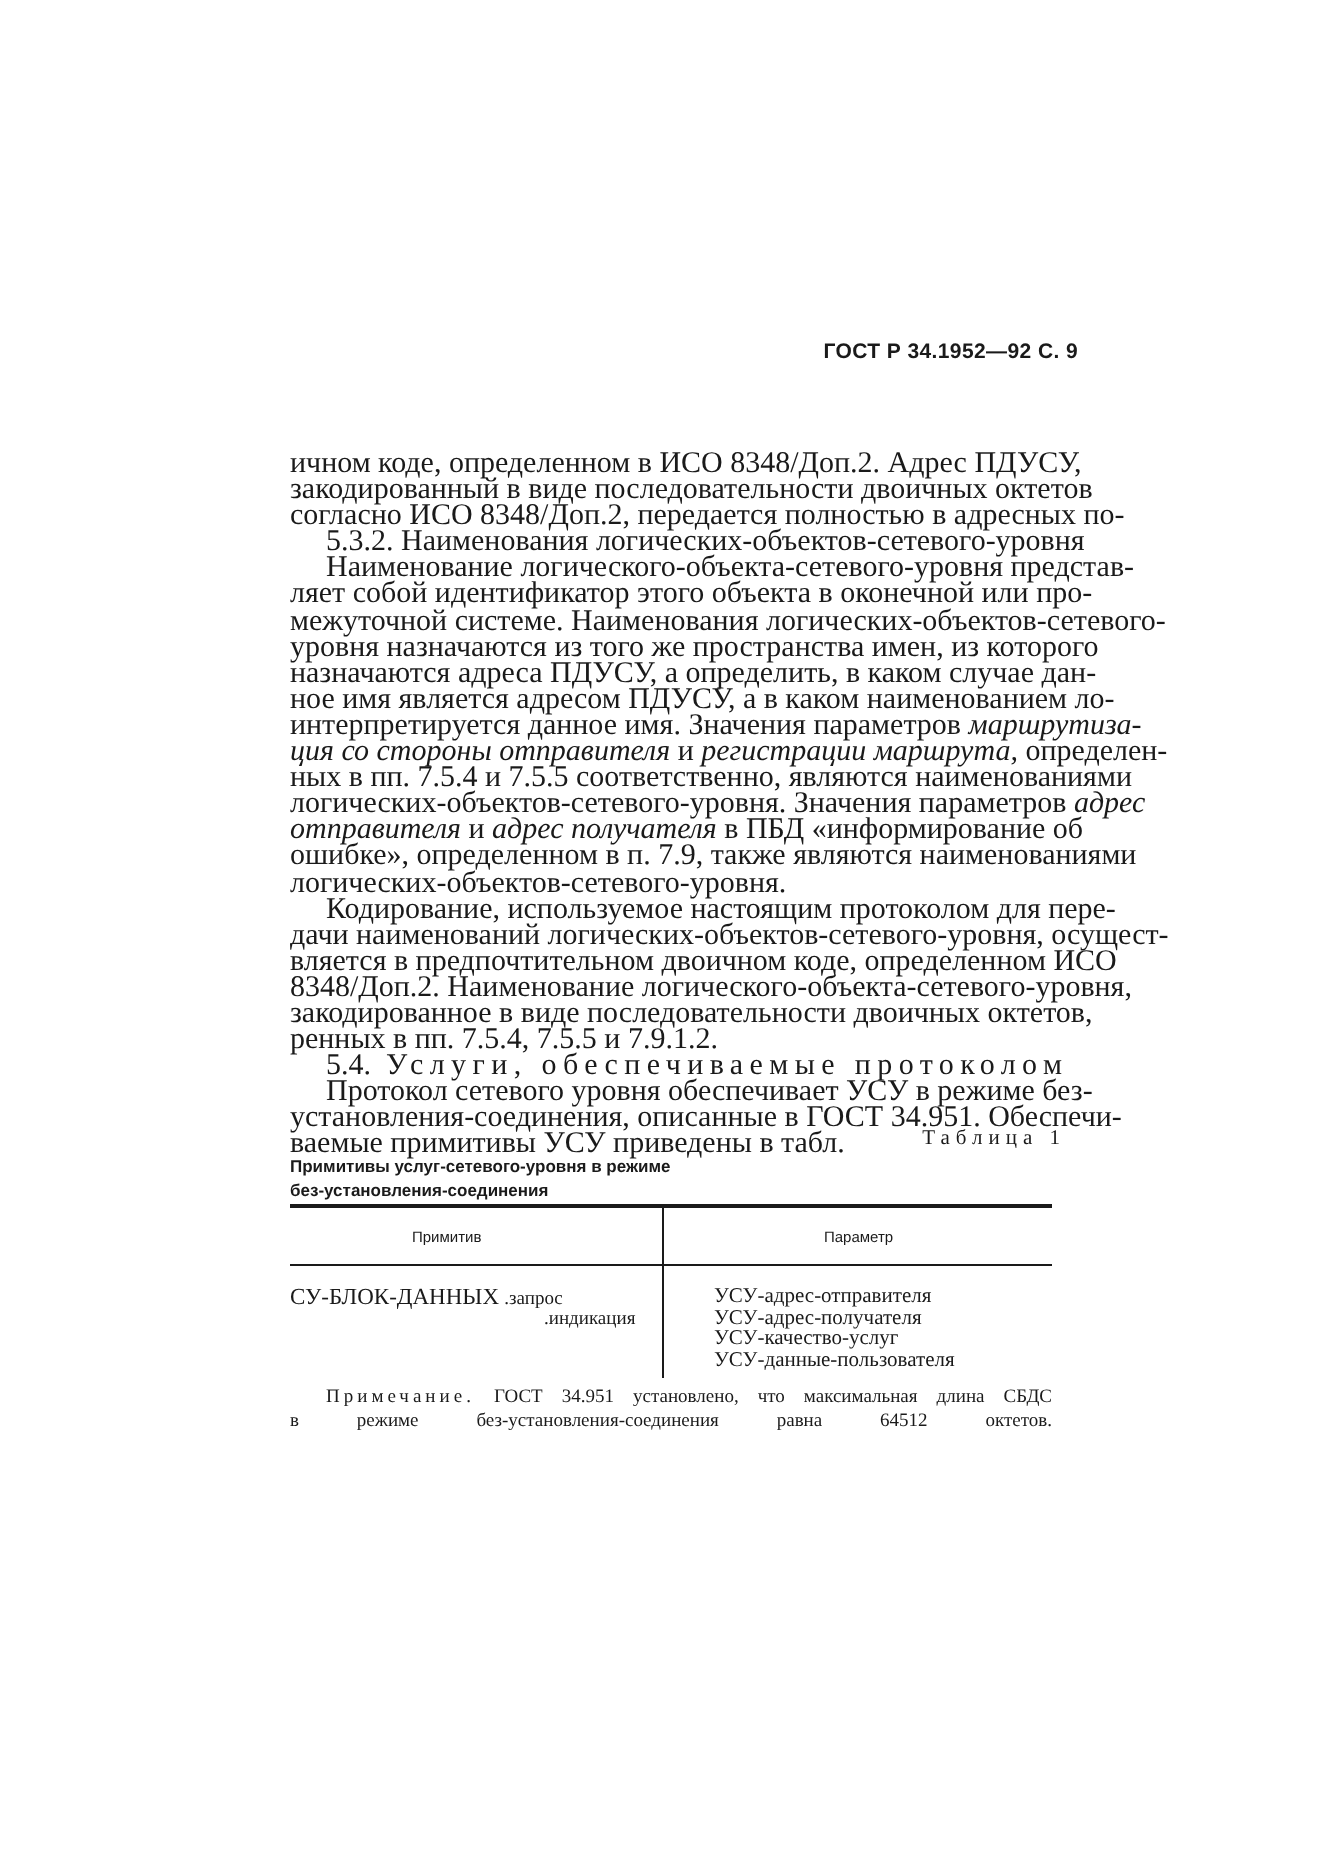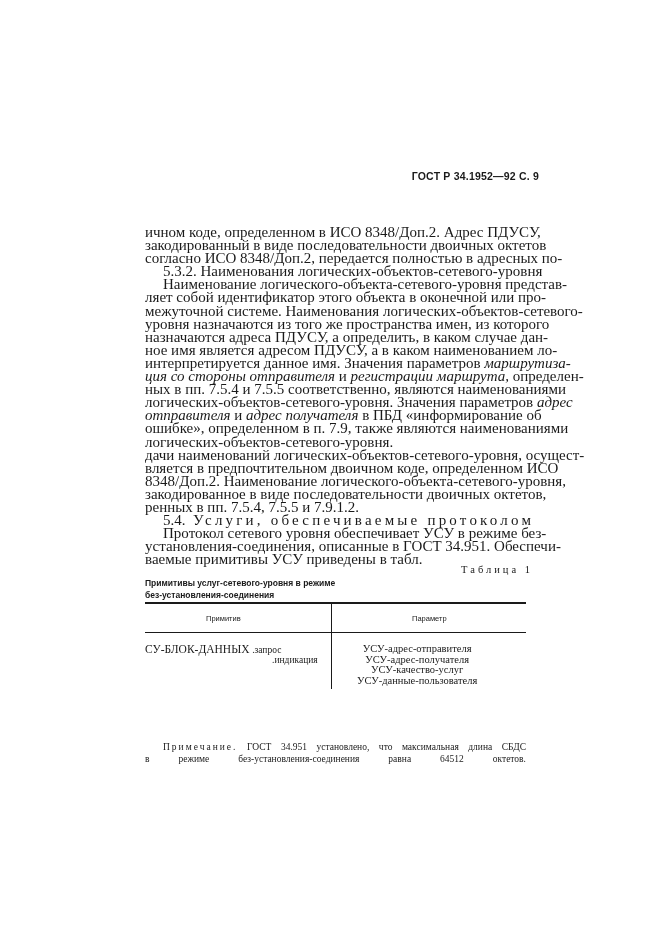--- a/index.html
+++ b/index.html
@@ -24,24 +24,24 @@
     position: absolute; top: 564px; right: 128px;
     font-size: 10.5px; letter-spacing: 3px;
   }
   .table-title {
     position: absolute; top: 577px; left: 145px; width: 381px; 
     font-family: "Liberation Sans", sans-serif; font-weight: bold; font-size: 8.5px; line-height: 12px;
   }
   .rule { position: absolute; left: 145px; width: 381px; background: #1a1a1a; }
   .vrule { position: absolute; left: 331px; width: 1px; background: #1a1a1a; }
   .th { position: absolute; font-family: "Liberation Sans", sans-serif; font-size: 7.5px; }
-  .cell { position: absolute; font-size: 10.5px; line-height: 10.5px; text-align: center; }
+  .cell { position: absolute; font-size: 10.5px; line-height: 10.5px; }
   .note {
     position: absolute; left: 145px; top: 694px; width: 381px;
-    font-size: 9.5px; line-height: 11.5px; margin-top: 48px;
+    font-size: 9.5px; line-height: 11.5px;
   }
   .note .line { text-align-last: justify; }
   .note .lbl { letter-spacing: 2px; }
 </style>
 </head>
 <body>
 
 <div class="page-header">ГОСТ Р 34.1952—92  С. 9</div>
 
 <div class="body-text">
@@ -57,20 +57,21 @@
   <span class="line">назначаются адреса ПДУСУ, а определить, в каком случае дан-</span>
   <span class="line">ное имя является адресом ПДУСУ, а в каком наименованием ло-</span>
   <span class="line"><span>интерпретируется данное имя. Значения параметров</span> <span class="it">маршрутиза-</span></span>
   <span class="line"><span class="it">ция со стороны отправителя</span> <span>и</span> <span class="it">регистрации маршрута,</span> <span>определен-</span></span>
   <span class="line">ных в пп. 7.5.4 и 7.5.5 соответственно,  являются наименованиями</span>
   <span class="line"><span>логических-объектов-сетевого-уровня. Значения параметров</span> <span class="it">адрес</span></span>
   <span class="line"><span class="it">отправителя</span> <span>и</span> <span class="it">адрес получателя</span> <span>в ПБД  «информирование об</span></span>
   <span class="line">ошибке», определенном в п. 7.9, также являются наименованиями</span>
   <span class="line last">логических-объектов-сетевого-уровня.</span>
 
+  <span class="line indent">Кодирование, используемое  настоящим протоколом для пере-</span>
   <span class="line">дачи наименований логических-объектов-сетевого-уровня, осущест-</span>
   <span class="line">вляется в предпочтительном двоичном коде,  определенном ИСО</span>
   <span class="line">8348/Доп.2.  Наименование  логического-объекта-сетевого-уровня,</span>
   <span class="line">закодированное в виде  последовательности  двоичных октетов,</span>
   <span class="line last">ренных в  пп. 7.5.4, 7.5.5 и 7.9.1.2.</span>
 
   <span class="line last indent"><span>5.4.</span>&nbsp; <span class="spaced">Услуги, обеспечиваемые протоколом</span></span>
 
   <span class="line indent">Протокол сетевого уровня обеспечивает  УСУ в режиме без-</span>
   <span class="line">установления-соединения, описанные  в ГОСТ 34.951. Обеспечи-</span>

